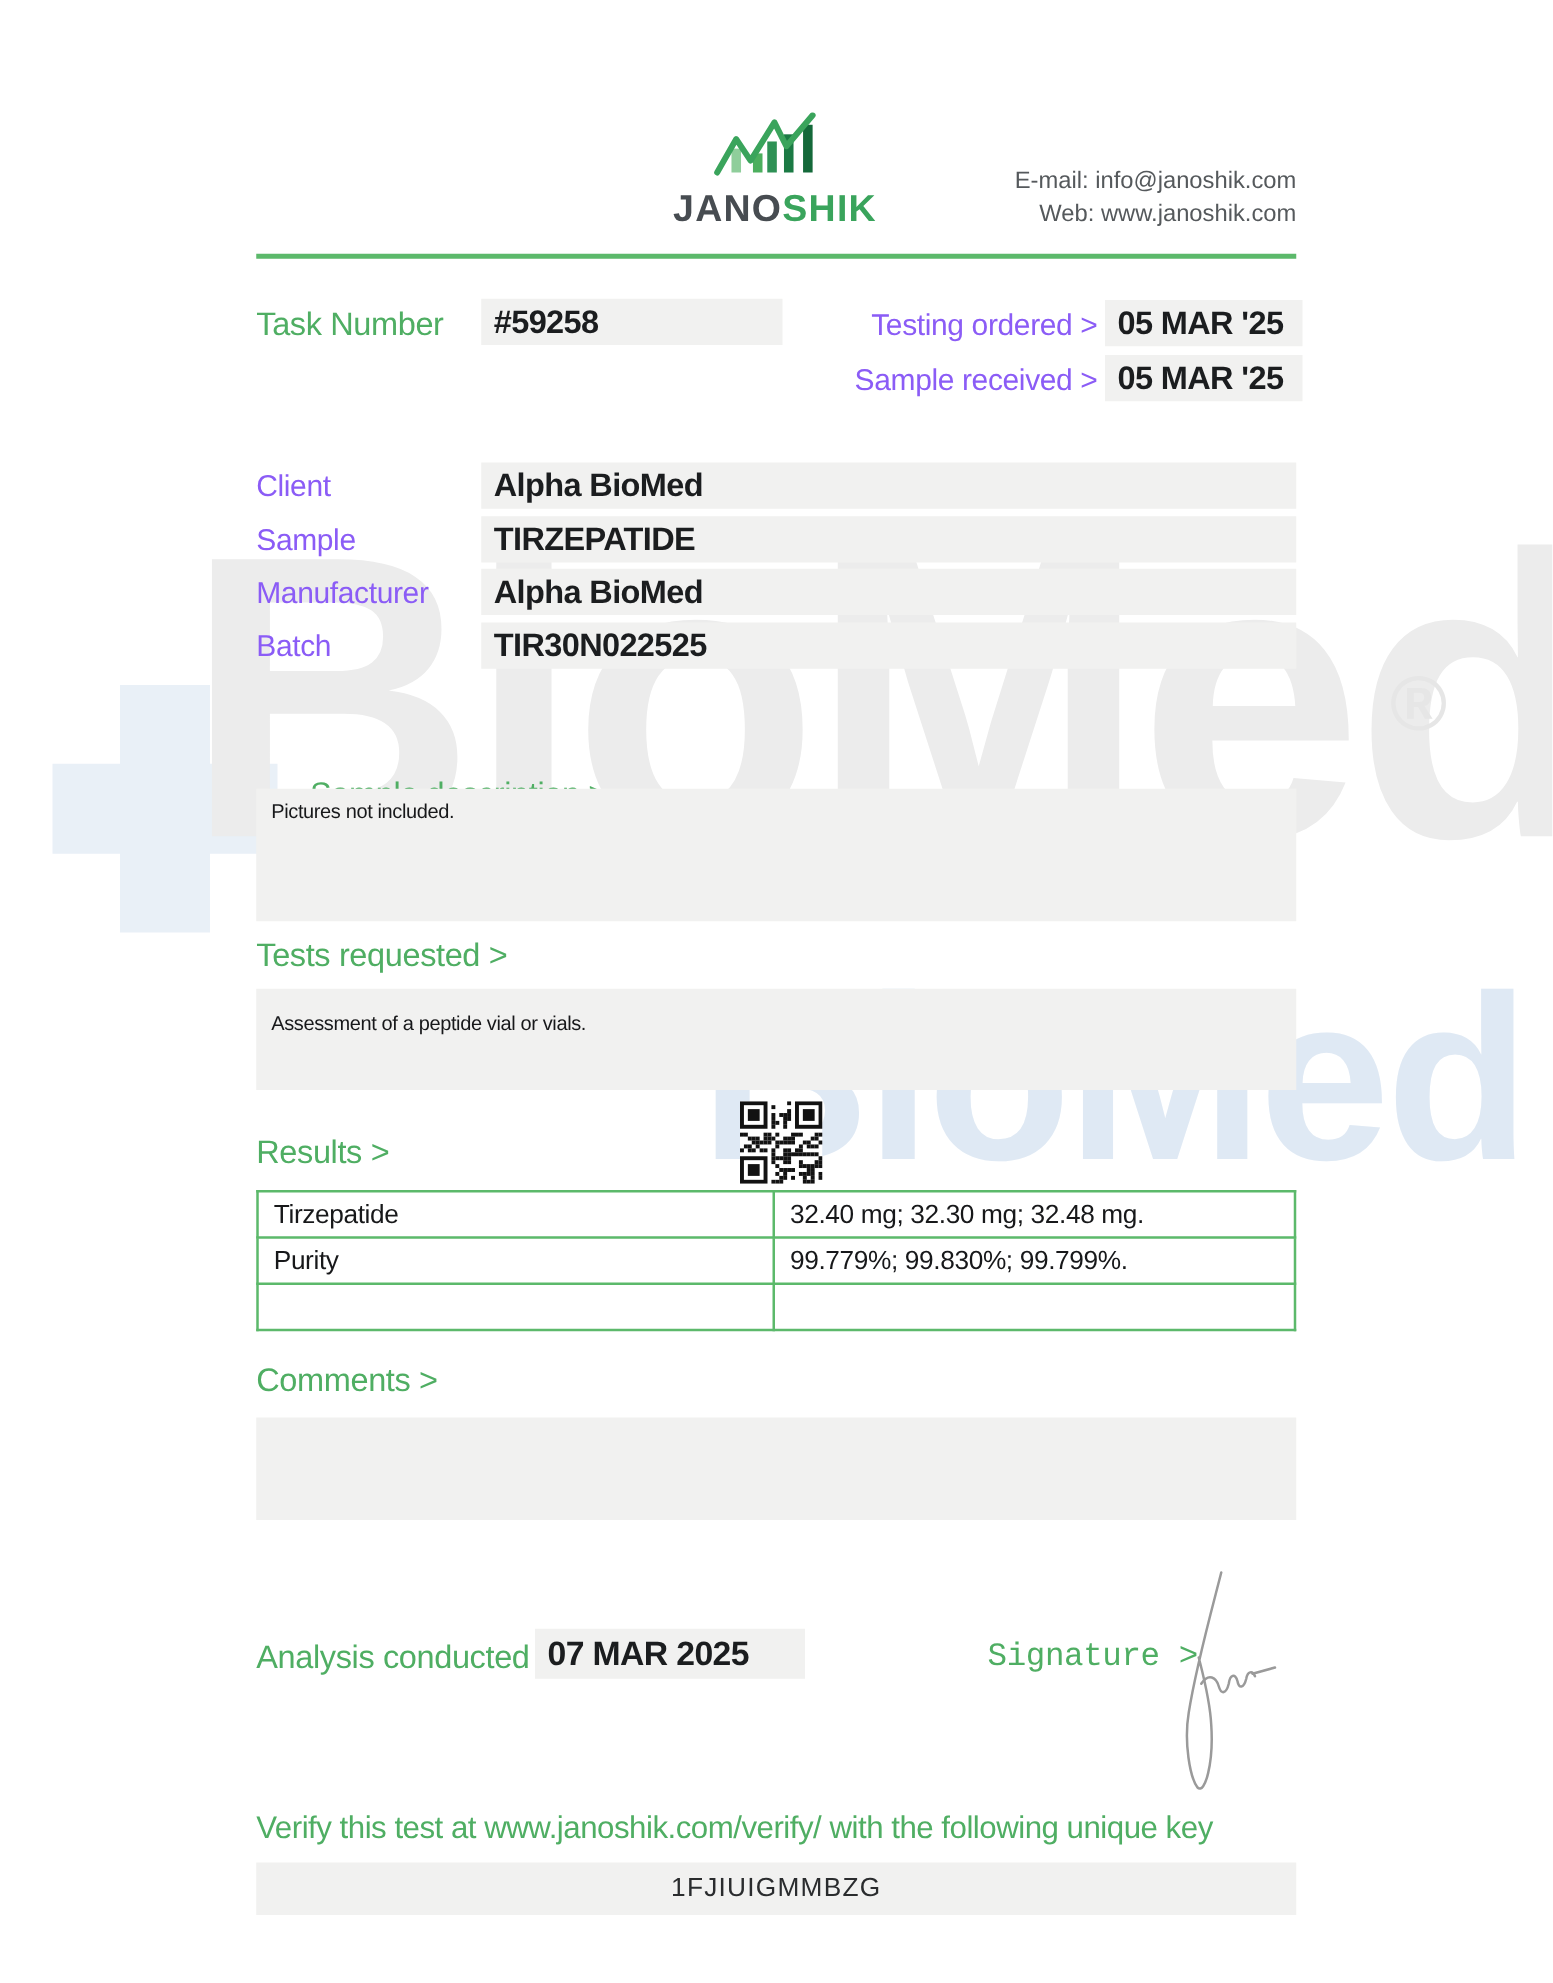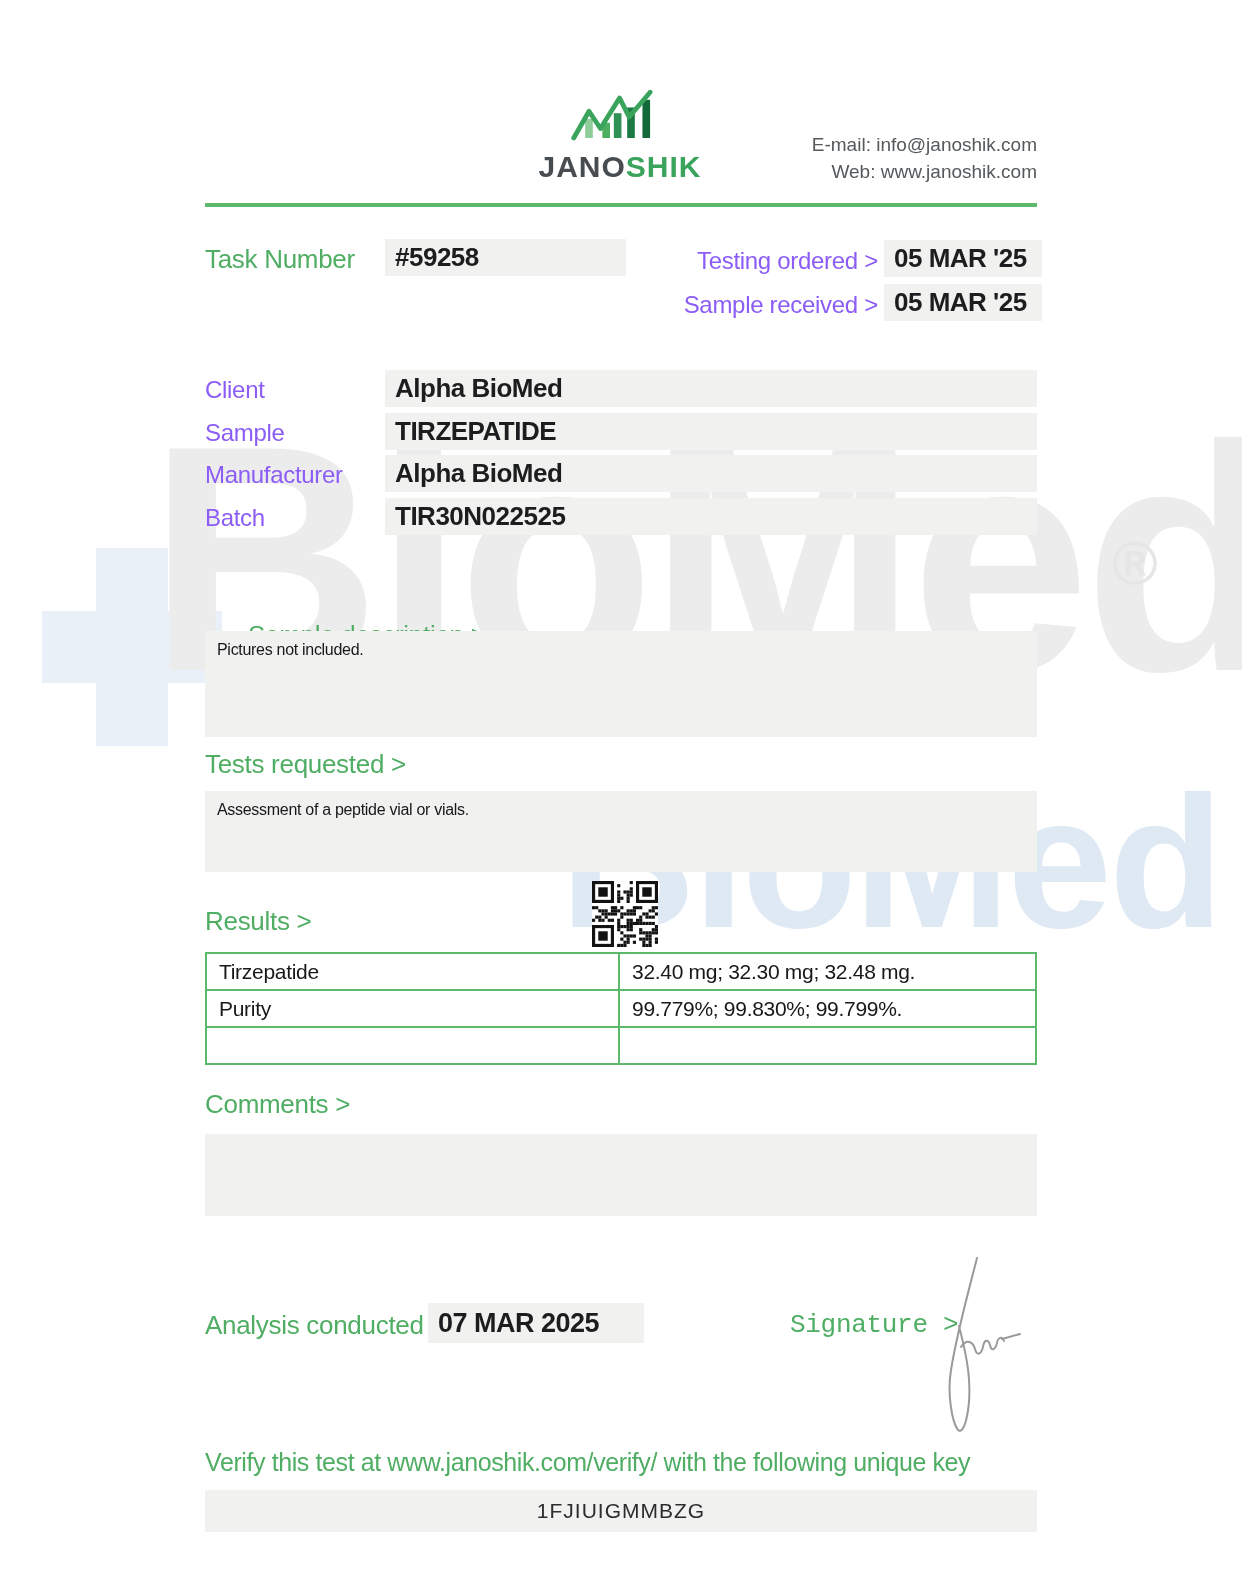--- a/index.html
+++ b/index.html
@@ -123,21 +123,21 @@
 
   <div class="abs label24" style="left:205px; top:504px;">Batch</div>
   <div class="abs graybox val" style="left:385px; top:498px; width:652px; height:37px;">TIR30N022525</div>
 
   <div class="abs label26" style="left:205px; top:620px;margin-left:43px;">Sample description &gt;</div>
   <div class="abs graybox" style="left:205px; top:631px; width:832px; height:106px; padding:10px 12px;">
     <div class="body-text">Pictures not included.</div>
   </div>
 
   <div class="abs label26" style="left:205px; top:749px;">Tests requested &gt;</div>
-  <div class="abs graybox" style="left:205px; top:791px; width:832px; height:81px; padding:10px 12px;">
+  <div class="abs graybox" style="left:205px; top:791px; width:832px; height:81px; padding:20px 12px;">
     <div class="body-text">Assessment of a peptide vial or vials.</div>
   </div>
 
   <div class="abs label26" style="left:205px; top:906px;">Results &gt;</div>
   <div class="abs" style="left:592px; top:881px; width:66px; height:66px;" id="qr"><svg width="66" height="66" viewBox="0 0 63 63" xmlns="http://www.w3.org/2000/svg">
         <rect width="63" height="63" fill="#ffffff"></rect>
         <rect x="36" y="0" width="3" height="3" fill="#121212"></rect>
         <rect x="24" y="3" width="3" height="3" fill="#121212"></rect>
         <rect x="36" y="6" width="3" height="3" fill="#121212"></rect>
         <rect x="24" y="9" width="3" height="3" fill="#121212"></rect>

